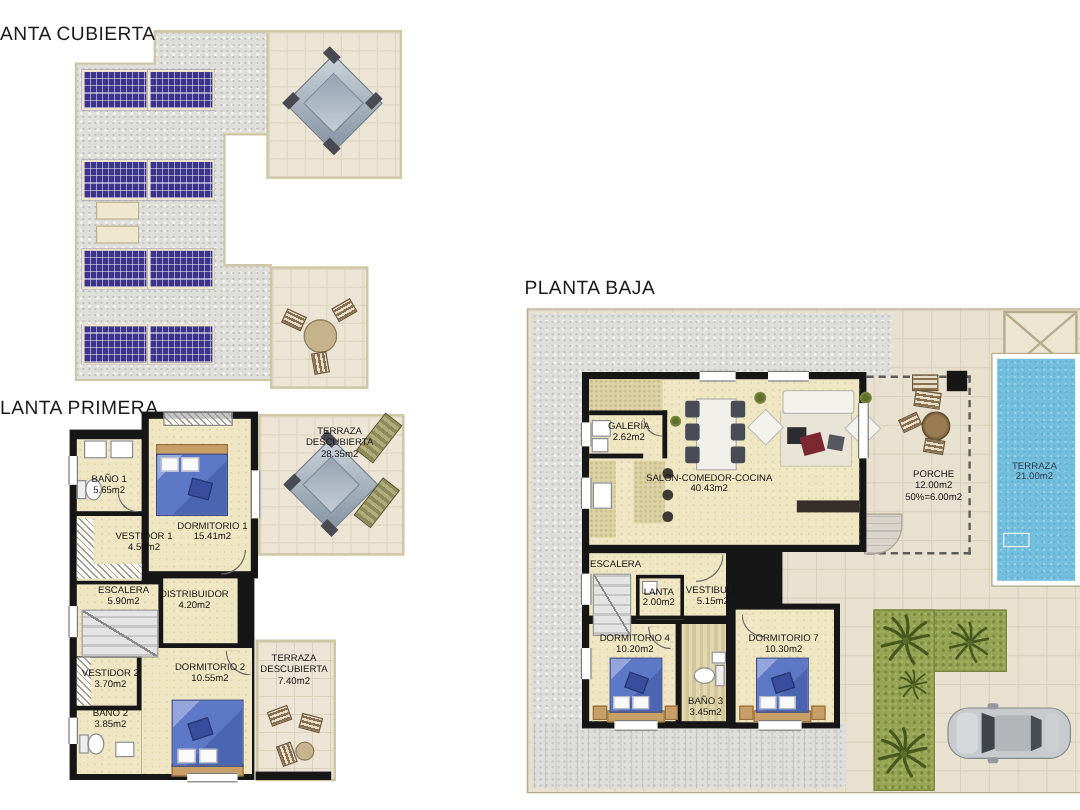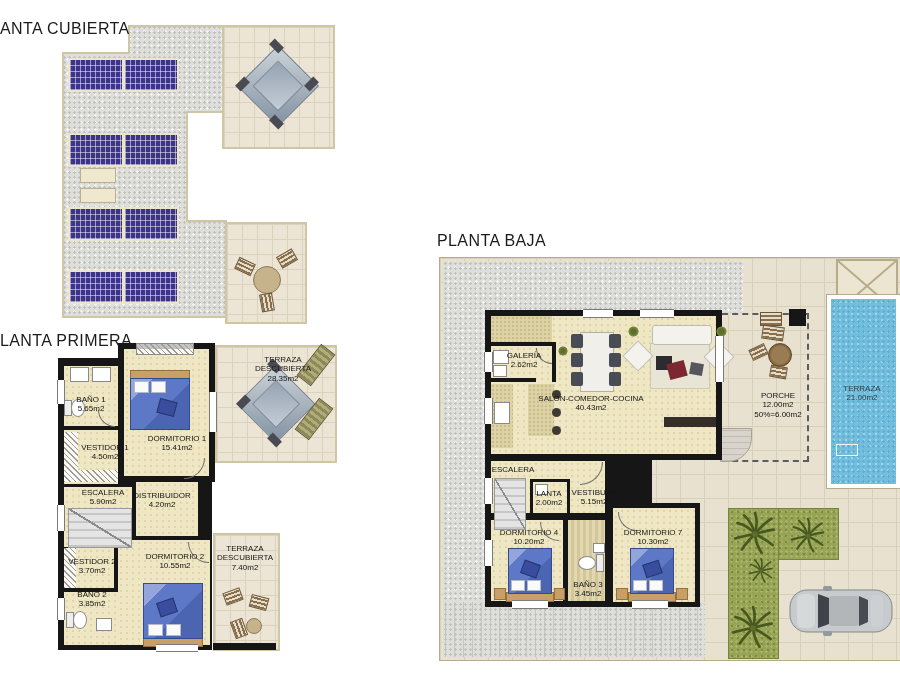--- a/index.html
+++ b/index.html
@@ -190,21 +190,21 @@
   <div class="winv" style="left:209px;top:392px;width:6px;height:40px;"></div>
   <div class="winh" style="left:156px;top:644px;width:42px;height:6px;"></div>
   <div class="arc bl" style="left:98px;top:410px;width:16px;height:16px;"></div>
   <div class="arc br" style="left:184px;top:458px;width:20px;height:20px;"></div>
   <div class="arc bl" style="left:188px;top:542px;width:20px;height:20px;"></div>
 
   <div class="lbl" style="left:91px;top:404px;">
     <span>BAÑO 1</span>
       <span>5.65m2</span>
     </div>
-  <div class="lbl" style="left:105px;top:452px;text-align:center;">
+  <div class="lbl" style="left:120px;top:452px;text-align:center;">
     <span>VESTIDOR 1</span>
       <span>4.50m2</span>
     </div>
   <div class="lbl" style="left:103px;top:497px;">
     <span>ESCALERA</span>
       <span>5.90m2</span>
     </div>
   <div class="lbl" style="left:162px;top:500px;">
     <span>DISTRIBUIDOR</span>
       <span>4.20m2</span>

